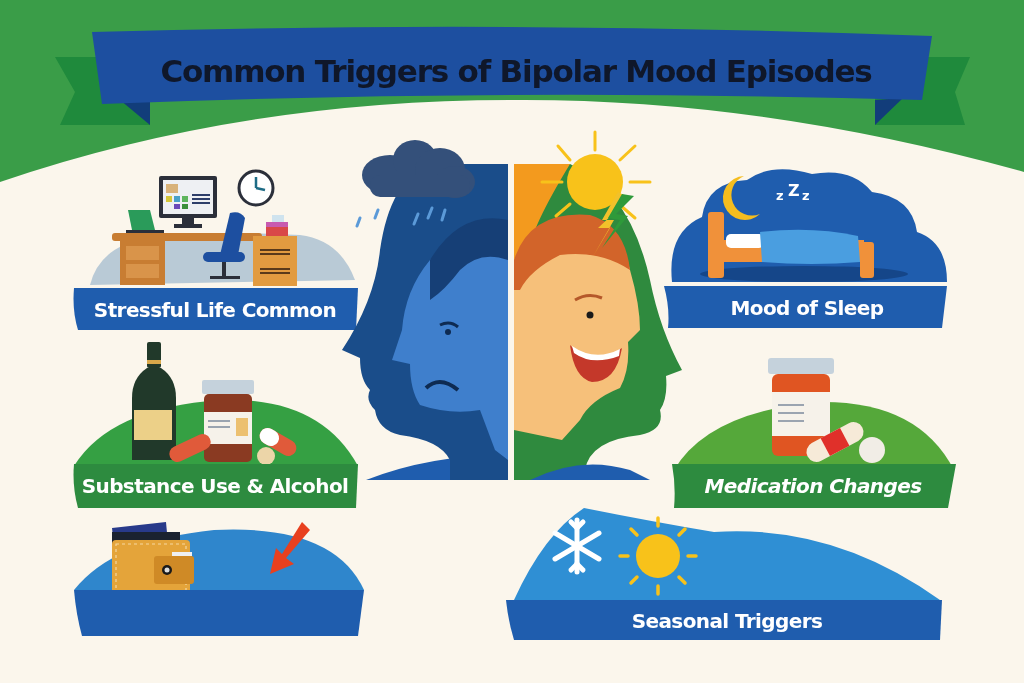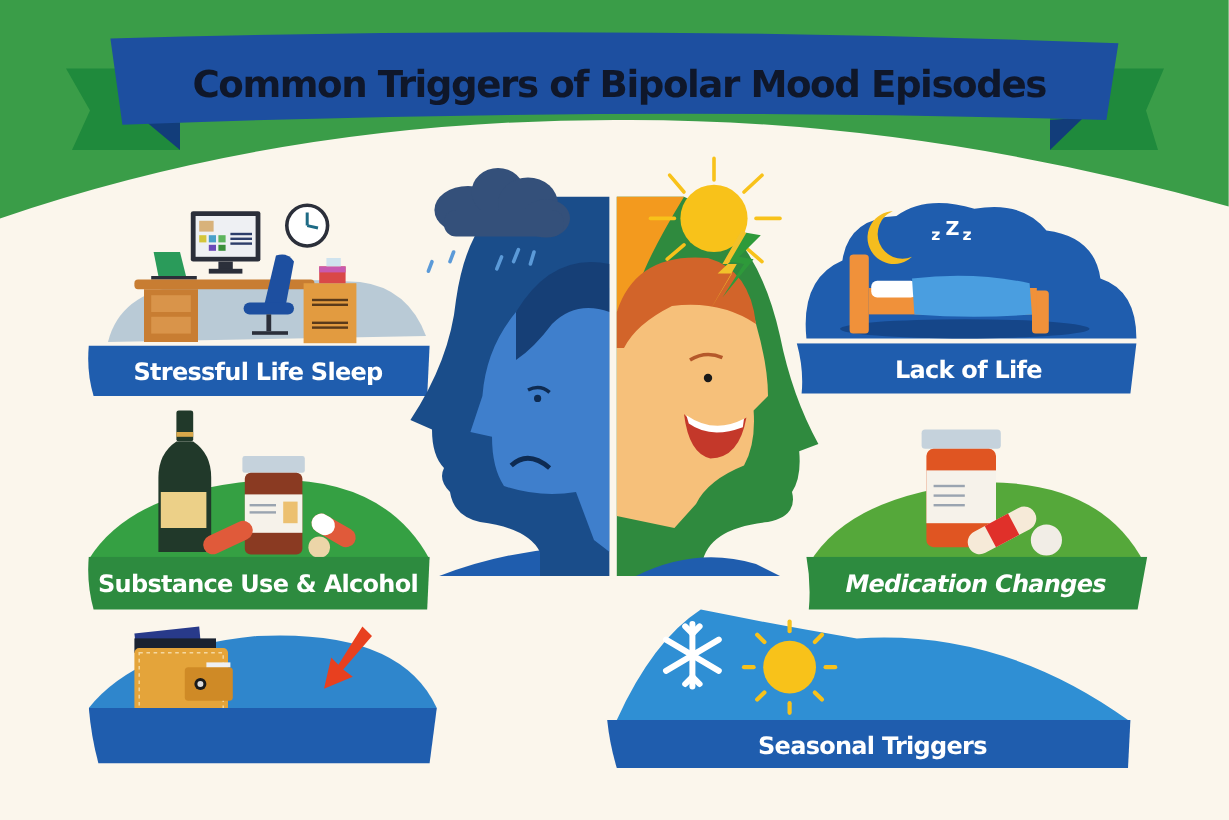--- a/index.html
+++ b/index.html
@@ -76,21 +76,21 @@
     <rect x="202" y="55" width="12" height="7" fill="#cfe3ee"></rect>
 
     <path d="M160 53 Q170 50 175 58 L168 95 L150 95 Z" fill="#1d4fa0"></path>
     <rect x="133" y="92" width="42" height="10" fill="#1d4fa0" rx="5"></rect>
     <rect x="152" y="102" width="4" height="14" fill="#2b2f3a"></rect>
     <rect x="140" y="116" width="30" height="3" fill="#2b2f3a"></rect>
   </svg>
   <svg class="abs" style="left:0;top:128px" width="290" height="44" viewBox="0 0 290 44">
     <path d="M4 0 H288 L286 42 H8 Q2 22 4 0 Z" fill="#1f5dae"></path>
   </svg>
-  <div class="label" style="left:0;top:128px;width:290px;height:44px;">Stressful Life Sleep</div>
+  <div class="label" style="left:0;top:128px;width:290px;height:44px;">Stressful Life Common</div>
 </div>
 
 <div class="abs" style="left:662px;top:162px;width:290px;height:170px;">
   <svg width="290" height="170" viewBox="0 0 290 170">
     <path d="M10 120 Q5 70 40 55 Q45 20 85 18 Q110 0 150 12 Q190 5 210 30 Q250 35 255 70 Q285 80 285 120 Z" fill="#1f5dae"></path>
 
     <path d="M82 14 A22 22 0 1 0 98 52 A17 17 0 1 1 82 14 Z" fill="#f5bd1e"></path>
 
     <text x="114" y="38" fill="#fff" font-family="DejaVu Sans, sans-serif" font-weight="bold" font-size="13">z</text>
     <text x="126" y="34" fill="#fff" font-family="DejaVu Sans, sans-serif" font-weight="bold" font-size="16">Z</text>
@@ -99,21 +99,21 @@
     <ellipse cx="142" cy="112" rx="104" ry="8" fill="#154689"></ellipse>
     <rect x="46" y="50" width="16" height="66" fill="#f0913a" rx="3"></rect>
     <rect x="198" y="80" width="14" height="36" fill="#f0913a" rx="3"></rect>
     <rect x="62" y="78" width="140" height="22" fill="#f0913a"></rect>
     <rect x="64" y="72" width="38" height="14" fill="#fff" rx="5"></rect>
     <path d="M98 70 Q150 64 196 74 L198 100 Q150 104 100 100 Z" fill="#4a9ee0"></path>
   </svg>
   <svg class="abs" style="left:0;top:124px" width="290" height="46" viewBox="0 0 290 46">
     <path d="M2 0 H285 L280 42 H6 Q8 22 2 0 Z" fill="#1f5dae"></path>
   </svg>
-  <div class="label" style="left:0;top:124px;width:290px;height:44px;">Lack of Life</div>
+  <div class="label" style="left:0;top:124px;width:290px;height:44px;">Mood of Sleep</div>
 </div>
 
 <div class="abs" style="left:70px;top:338px;width:290px;height:172px;">
   <svg width="290" height="172" viewBox="0 0 290 172">
     <path d="M4 128 Q40 70 150 62 Q250 58 288 128 Z" fill="#35a043"></path>
 
     <rect x="77" y="4" width="14" height="26" fill="#21392a" rx="2"></rect>
     <rect x="77" y="22" width="14" height="4" fill="#d9a84a"></rect>
     <path d="M77 30 Q62 40 62 60 V122 H106 V60 Q106 40 91 30 Z" fill="#21392a"></path>
     <rect x="64" y="72" width="38" height="30" fill="#ecd088"></rect>

